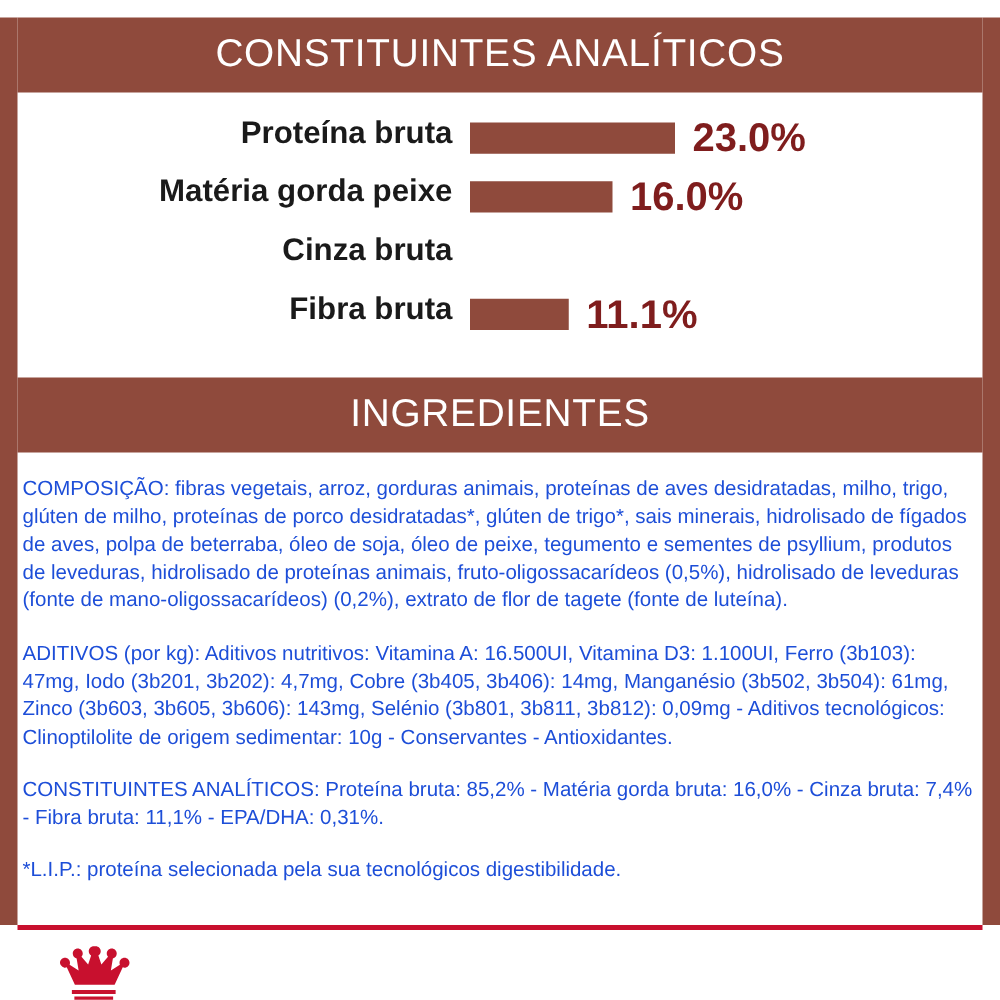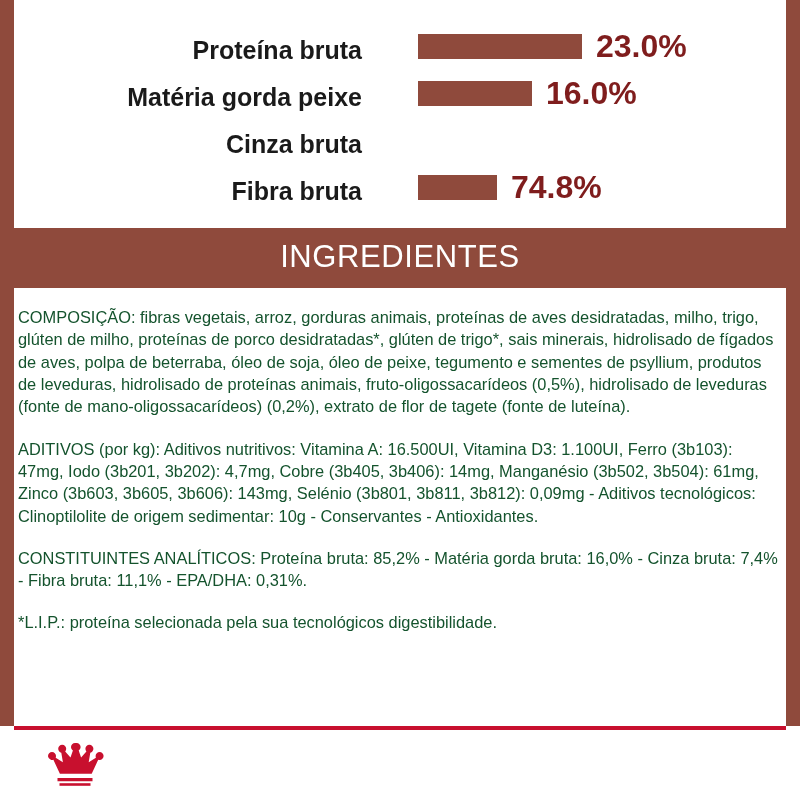--- a/index.html
+++ b/index.html
@@ -40,23 +40,22 @@
   }
 
   .analytics-bar { margin-top: 14px; }
 
   
   .nutrients {
     padding: 18px 0 8px 0;
   }
   .nrow {
     display: flex;
-    align-items: flex-end;
+    align-items: flex-start;
     height: 47px;
-    gap: 42px;
   }
   .nlabel {
     width: 376px;
     text-align: right;
     padding-right: 14px;
     font-size: 25px;
     color: #1a1a1a;
     font-weight: 700;
     white-space: nowrap;
   }
@@ -78,21 +77,21 @@
   }
 
   .sep-space { height: 14px; }
 
   
   .body-text {
     margin: 0 14px;
     padding: 18px 4px 0 4px;
     font-size: 16.4px;
     line-height: 1.36;
-    color: #14532d;
+    color: #1d4ed8;
   }
   .para { margin: 0 0 0 0; }
   .para + .para { margin-top: 20px; }
 
   
   .footer {
     position: absolute;
     left: 0; bottom: 0;
     width: 800px;
     height: 74px;
@@ -114,20 +113,21 @@
   }
 </style>
 </head>
 <body>
 
 <div class="page">
 
   <div class="rail left"></div>
   <div class="rail right"></div>
 
+  <div class="section-bar analytics-bar">CONSTITUINTES ANALÍTICOS</div>
 
   <div class="nutrients">
 
     <div class="nrow">
       <div class="nlabel">Proteína bruta</div>
       <div class="nbarwrap">
         <div class="nbar" style="width:164px"></div>
         <div class="nval">23.0%</div>
       </div>
     </div>
@@ -141,21 +141,21 @@
     </div>
 
     <div class="nrow">
       <div class="nlabel">Cinza bruta</div>
     </div>
 
     <div class="nrow">
       <div class="nlabel">Fibra bruta</div>
       <div class="nbarwrap">
         <div class="nbar" style="width:79px"></div>
-        <div class="nval">74.8%</div>
+        <div class="nval">11.1%</div>
       </div>
     </div>
 
   </div>
 
   <div class="sep-space"></div>
 
   <div class="section-bar">INGREDIENTES</div>
 
   <div class="body-text">

